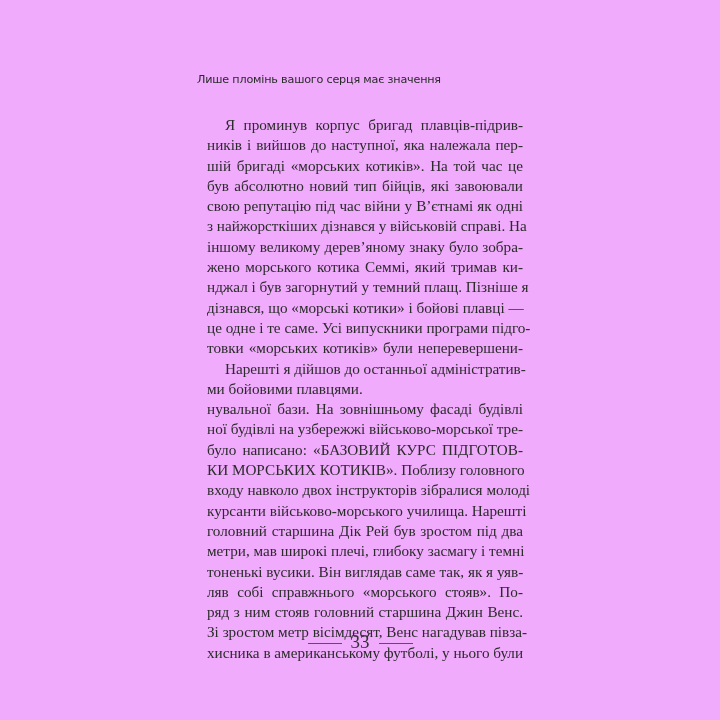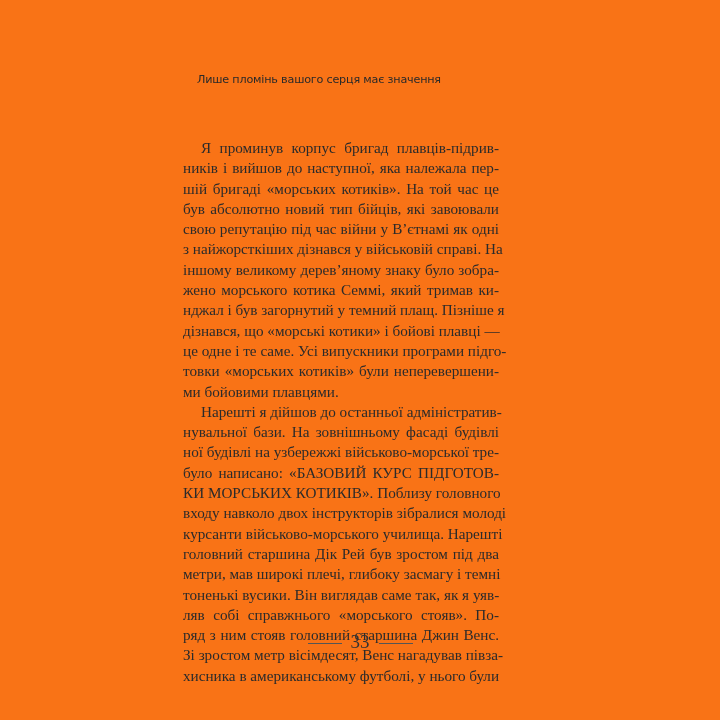--- a/index.html
+++ b/index.html
@@ -1,24 +1,24 @@
 <!DOCTYPE html>
 <html><head>
   <meta charset="utf-8">
   <style>
     html, body { margin: 0; padding: 0; background: #ffffff; }
     body { width: 720px; height: 720px; position: relative; overflow: hidden; }
-    .page { position: absolute; left: 0; top: 0; width: 720px; height: 720px; background: #f97316; }
+    .page { position: absolute; left: 0; top: 0; width: 720px; height: 720px; background: #f0abfc; }
     .running-head {
       position: absolute; left: 197px; top: 73px;
       font-family: "DejaVu Sans", sans-serif; font-size: 11.2px; color: #2a2a2a;
       letter-spacing: -0.2px; white-space: nowrap;
     }
     .body-text {
-      position: absolute; left: 183px; top: 115px; width: 316px; margin-top: 23px;
+      position: absolute; left: 207px; top: 115px; width: 316px;
     }
     .line {
       display: block; height: 20.3px; line-height: 20.3px;
       font-family: "Liberation Serif", "DejaVu Serif", serif; font-size: 15.2px; color: #2b2b2b;
       text-align: justify; text-align-last: justify; white-space: nowrap; overflow: visible;
     }
     .line.indent { padding-left: 18px; }
     .line.last { text-align-last: left; }
     .folio {
       position: absolute; left: 0; top: 631px; width: 720px; text-align: center;
@@ -38,22 +38,22 @@
       <span class="line">шій бригаді «морських котиків». На той час це</span>
       <span class="line">був абсолютно новий тип бійців, які завоювали</span>
       <span class="line">свою репутацію під час війни у В’єтнамі як одні</span>
       <span class="line">з найжорсткіших дізнався у військовій справі. На</span>
       <span class="line">іншому великому дерев’яному знаку було зобра-</span>
       <span class="line">жено морського котика Семмі, який тримав ки-</span>
       <span class="line">нджал і був загорнутий у темний плащ. Пізніше я</span>
       <span class="line">дізнався, що «морські котики» і бойові плавці —</span>
       <span class="line">це одне і те саме. Усі випускники програми підго-</span>
       <span class="line">товки «морських котиків» були неперевершени-</span>
+      <span class="line indent">Нарешті я дійшов до останньої адміністратив-</span>
       <span class="line last last">ми бойовими плавцями.</span>
-      <span class="line indent">Нарешті я дійшов до останньої адміністратив-</span>
       <span class="line">нувальної бази. На зовнішньому фасаді будівлі</span>
       <span class="line">ної будівлі на узбережжі військово-морської тре-</span>
       <span class="line">було написано: «БАЗОВИЙ КУРС ПІДГОТОВ-</span>
       <span class="line">КИ МОРСЬКИХ КОТИКІВ». Поблизу головного</span>
       <span class="line">входу навколо двох інструкторів зібралися молоді</span>
       <span class="line">курсанти військово-морського училища. Нарешті</span>
       <span class="line">головний старшина Дік Рей був зростом під два</span>
       <span class="line">метри, мав широкі плечі, глибоку засмагу і темні</span>
       <span class="line">тоненькі вусики. Він виглядав саме так, як я уяв-</span>
       <span class="line">ляв собі справжнього «морського стояв». По-</span>

